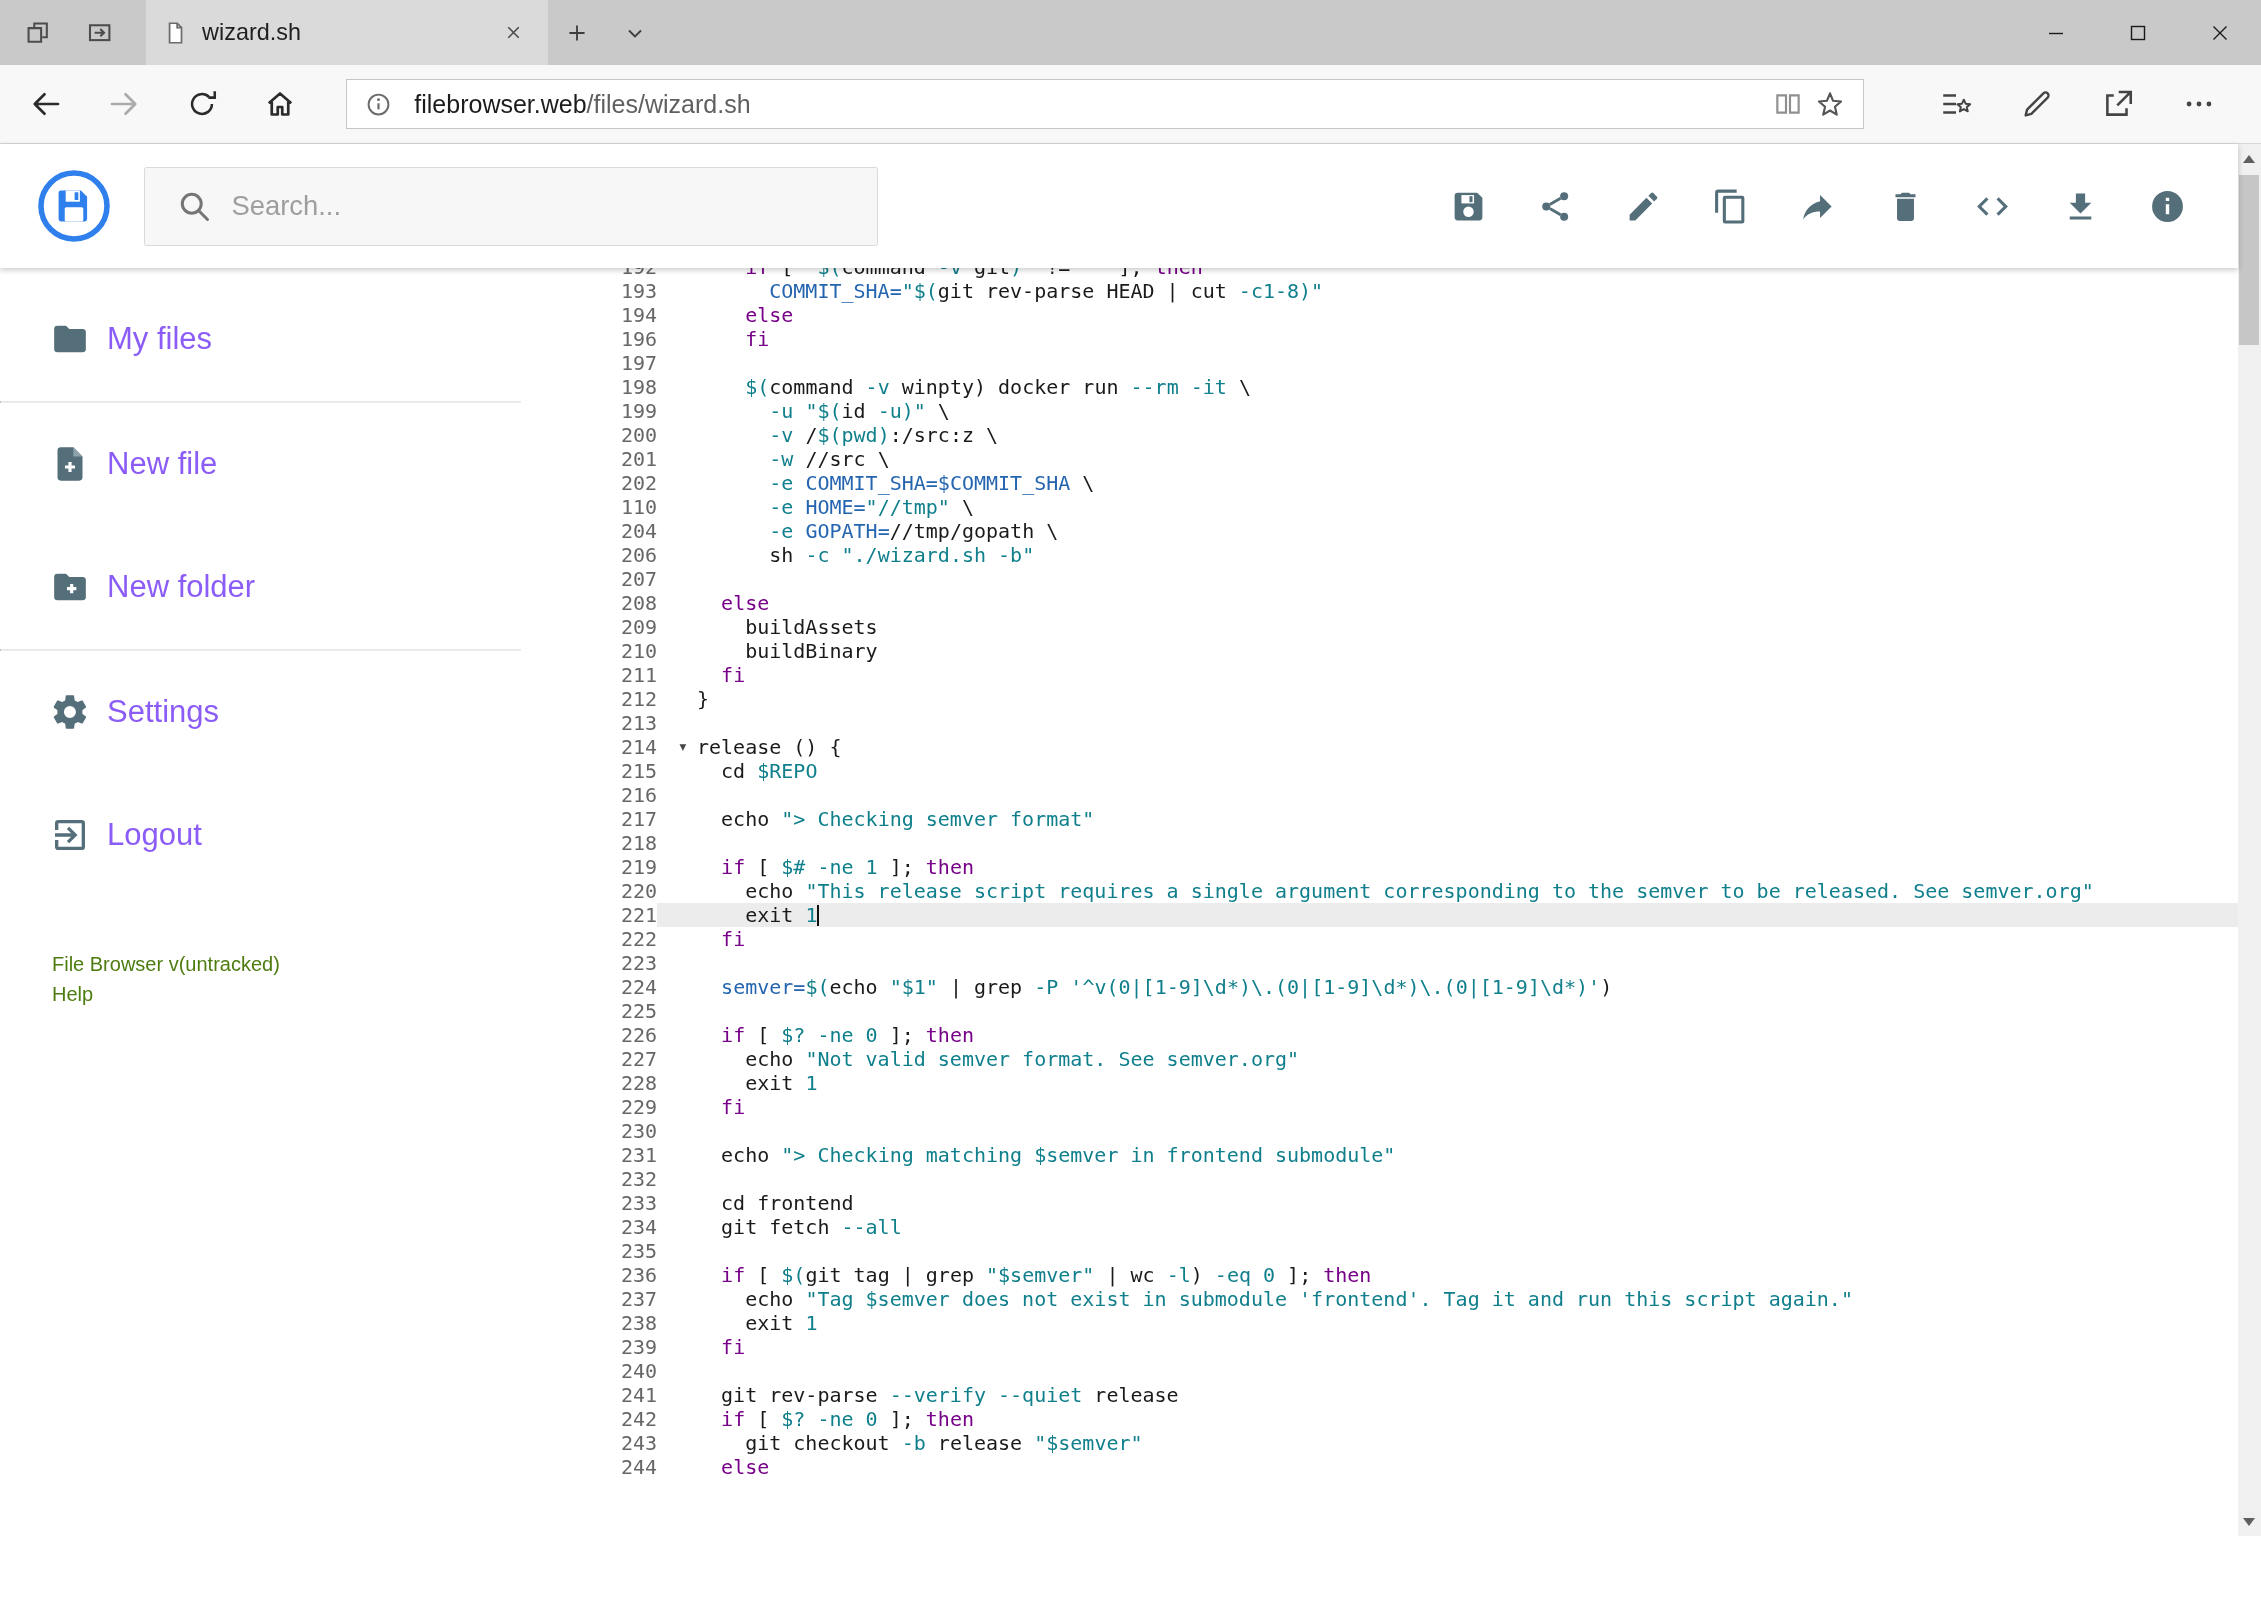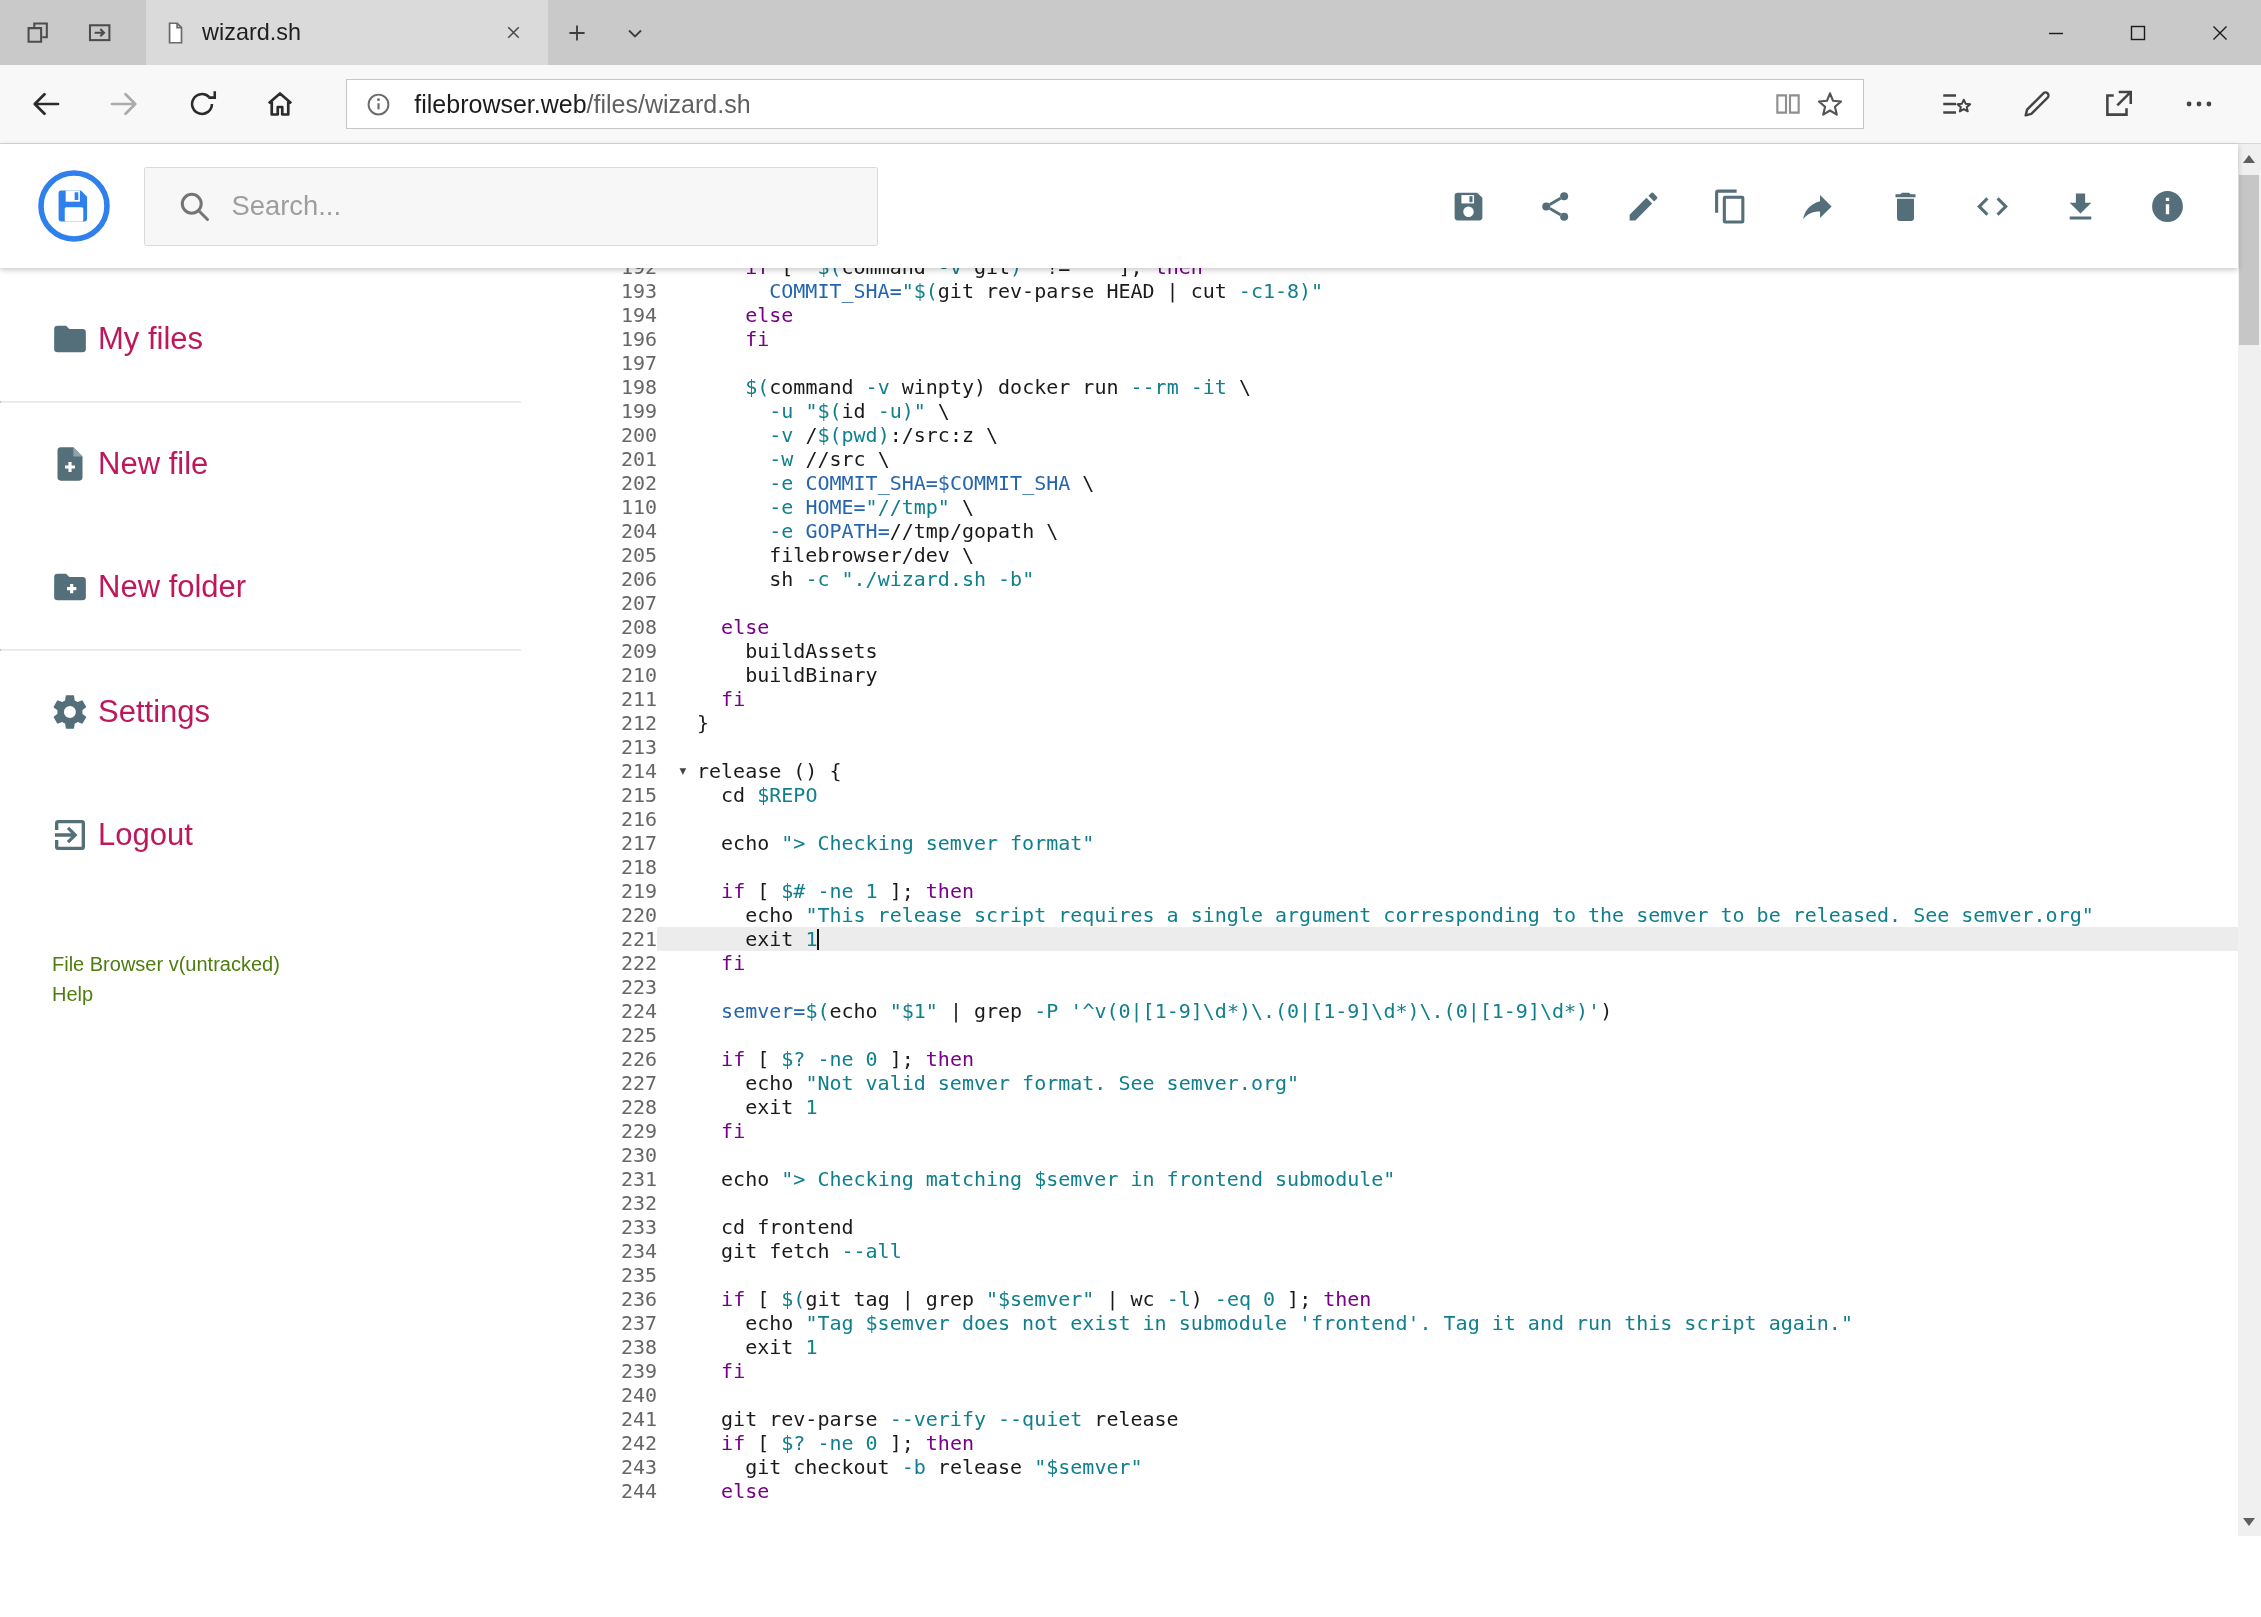--- a/index.html
+++ b/index.html
@@ -47,21 +47,21 @@
                   font-size:27.4px; color:#444; width:662px; font-family:"Liberation Sans",sans-serif; }
   .search-input::placeholder { color:#9e9e9e; }
   .header-actions { margin-left:auto; margin-right:36px; display:flex; gap:19.4px; }
   .act { width:68px; height:68px; display:flex; align-items:center; justify-content:center; }
 
   
   .app-body { flex:1; display:flex; overflow:hidden; }
   .sidebar { width:521px; flex:none; padding-top:9.7px; }
   .side-item { height:123px; display:flex; align-items:center; }
   .side-item .s-icon { margin-left:50px; width:40px; height:40px; flex:none; }
-  .side-item .s-label { margin-left:8px; font-size:31px; color:#be185d; }
+  .side-item .s-label { margin-left:17px; font-size:31px; color:#8b5cf6; }
   .side-sep { border-top:1.6px solid #e7e7e7; margin:0; }
   .side-footer { margin-top:52px; margin-left:52px; font-size:20px; color:#4d7c0f; line-height:30px; }
 
   
   .editor { flex:1; overflow:hidden; background:#fff; }
   .code-scroll { margin-top:-13px; }
   .cm-row { display:flex; height:24px; line-height:24px;
             font-family:"DejaVu Sans Mono", monospace; font-size:20px; }
   .cm-gutter { width:136px; flex:none; text-align:right; color:#666; position:relative; }
   .cm-code { flex:1; white-space:pre; padding-left:40px; color:#1a1a1a; }
@@ -397,24 +397,20 @@
             </div>
             <div class="cm-row">
               <div class="cm-gutter">110</div>
               <div class="cm-code"><span>      </span><span class="tok-t">-e</span><span> </span><span class="tok-d">HOME=</span><span class="tok-t">"//tmp"</span><span> \</span></div>
             </div>
             <div class="cm-row">
               <div class="cm-gutter">204</div>
               <div class="cm-code"><span>      </span><span class="tok-t">-e</span><span> </span><span class="tok-d">GOPATH=</span><span>//tmp/gopath \</span></div>
             </div>
             <div class="cm-row">
-              <div class="cm-gutter">205</div>
-              <div class="cm-code"><span>      filebrowser/dev \</span></div>
-            </div>
-            <div class="cm-row">
               <div class="cm-gutter">206</div>
               <div class="cm-code"><span>      sh </span><span class="tok-t">-c</span><span> </span><span class="tok-t">"./wizard.sh -b"</span></div>
             </div>
             <div class="cm-row">
               <div class="cm-gutter">207</div>
               <div class="cm-code"></div>
             </div>
             <div class="cm-row">
               <div class="cm-gutter">208</div>
               <div class="cm-code"><span>  </span><span class="tok-k">else</span></div>

